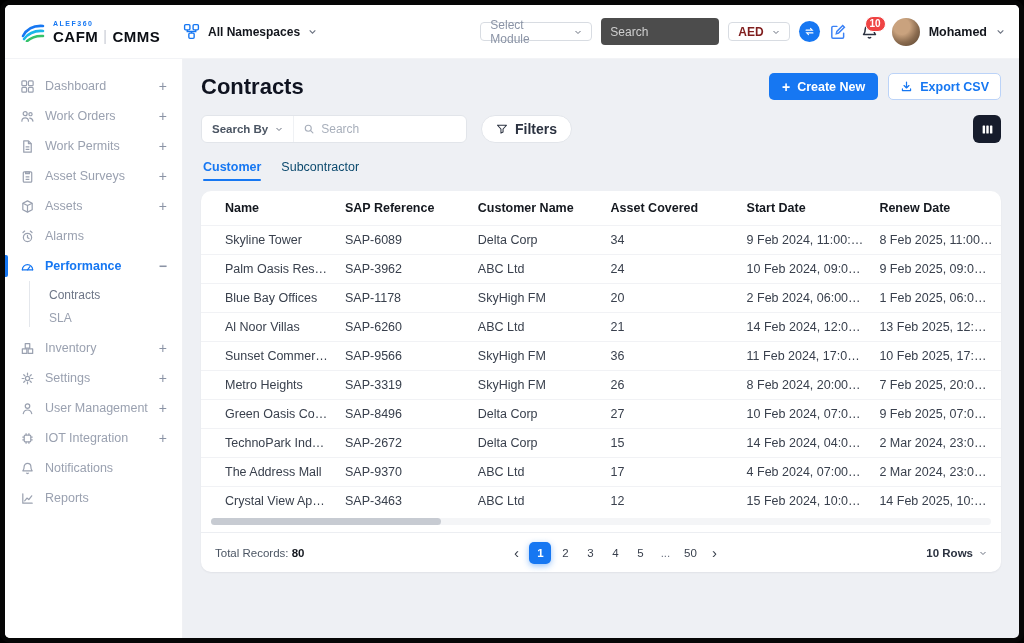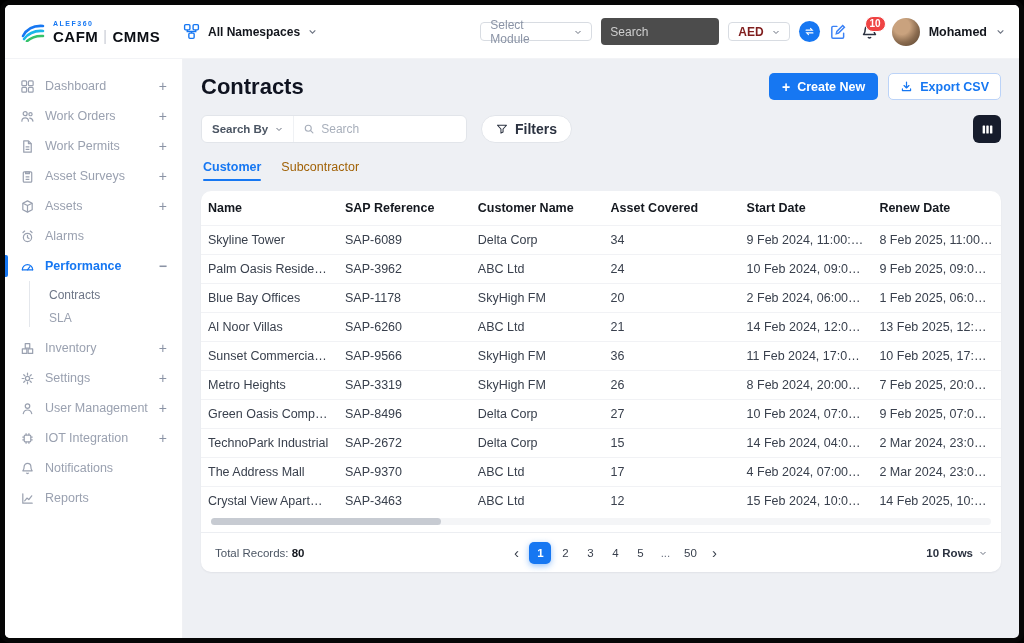--- a/index.html
+++ b/index.html
@@ -72,29 +72,29 @@
   .search-input input { border:none; outline:none; width:100%; font-size:12px; color:#333; background:transparent; font-family:inherit; }
   .search-input input::placeholder { color:#A8AFBB; }
   .filters-btn { margin-left:14px; height:28px; padding:0 14px; border:1px solid #E2E5EA; border-radius:15px;
                  background:#fff; display:flex; align-items:center; gap:7px; font-size:14px; font-weight:600;
                  color:#2B3240; cursor:pointer; font-family:inherit; }
   .col-btn { margin-left:auto; width:28px; height:28px; border-radius:6px; background:#161C2C; border:none;
              display:flex; align-items:center; justify-content:center; cursor:pointer; }
 
   
   .tabs { margin-top:17px; display:flex; gap:20px; padding-left:2px; }
-  .tab { font-size:12.5px; padding-bottom:7px; color:#a16207; font-weight:500; cursor:pointer; position:relative; }
+  .tab { font-size:12.5px; padding-bottom:7px; color:#0c4a6e; font-weight:500; cursor:pointer; position:relative; }
   .tab.active { color:#1677F2; font-weight:700; }
   .tab.active::after { content:""; position:absolute; left:0; right:0; bottom:0; height:2.5px; background:#1677F2; border-radius:2px; }
 
   
   .card { margin-top:10px; background:#fff; border-radius:10px; box-shadow:0 1px 2px rgba(16,24,40,.06); overflow:hidden; }
   table { width:100%; border-collapse:collapse; table-layout:fixed; }
   thead th { text-align:left; font-size:12.5px; font-weight:700; color:#14181F; padding:10px 8px; white-space:nowrap; }
-  thead th:first-child, tbody td:first-child { padding-left:7px; }
+  thead th:first-child, tbody td:first-child { padding-left:24px; }
   tbody td { font-size:12.5px; color:#39404D; padding:7px 8px; border-top:1px solid #F1F2F5;
              white-space:nowrap; overflow:hidden; text-overflow:ellipsis; }
   .hscroll { height:7px; margin:3px 10px 7px 10px; background:#F4F5F7; border-radius:4px; position:relative; }
   .hthumb { position:absolute; left:0; top:0; height:7px; width:230px; background:#C7CBD2; border-radius:4px; cursor:pointer; }
 
   
   .card-footer { border-top:1px solid #ECEEF2; height:40px; display:flex; align-items:center; padding:0 14px; }
   .total { font-size:11.5px; color:#4B5563; white-space:nowrap; }
   .total b { color:#14181F; }
   .pagination { flex:1; display:flex; justify-content:center; align-items:center; gap:3px; }

